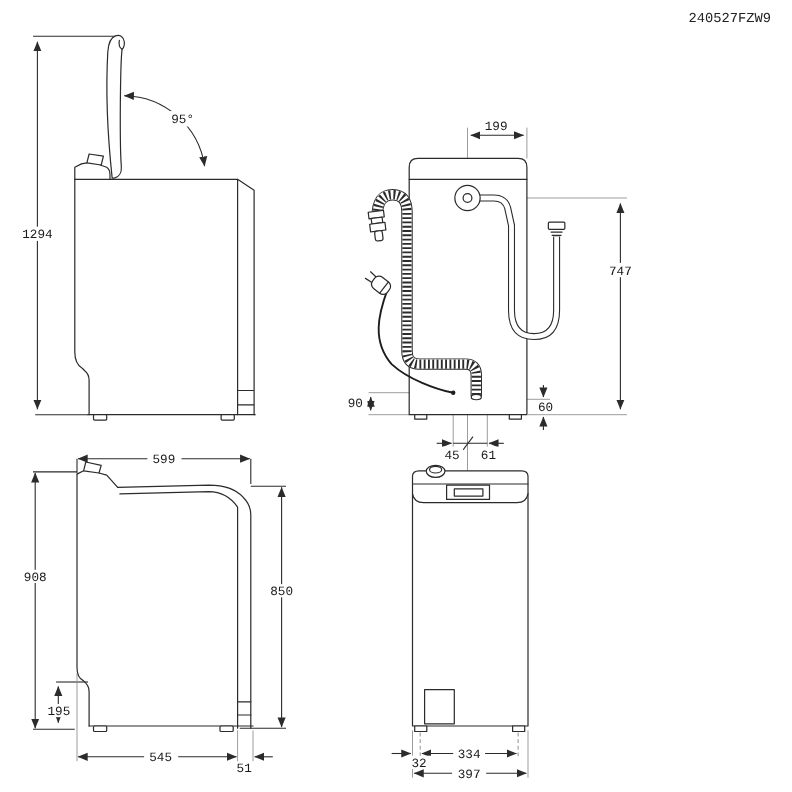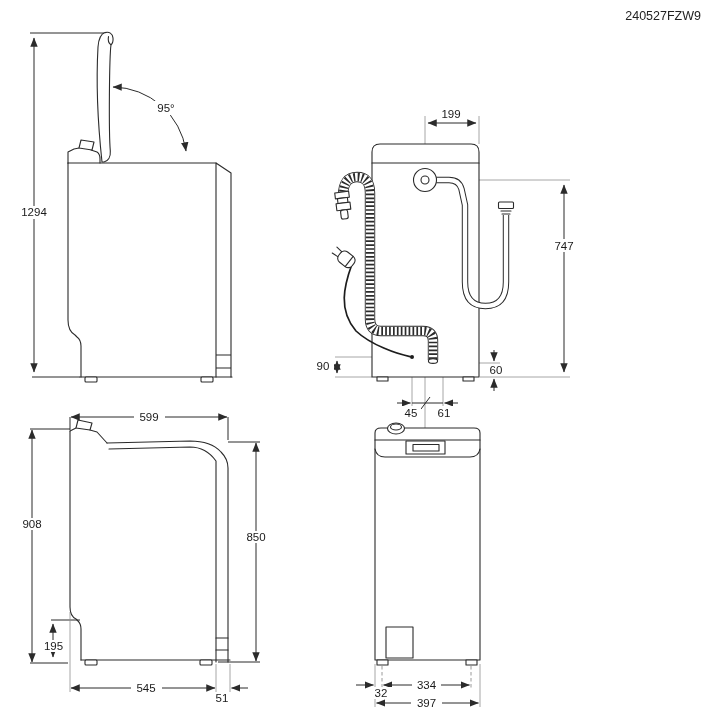--- a/index.html
+++ b/index.html
@@ -1,17 +1,17 @@
 <!DOCTYPE html>
 <html><head>
 <meta charset="utf-8">
 <style>
   html,body{margin:0;padding:0;background:#ffffff;}
   .page{position:relative;width:720px;height:720px;background:#ffffff;overflow:hidden;
-        font-family:Liberation Sans, sans-serif;}
+        font-family:Liberation Mono, monospace;}
   svg{position:absolute;left:0;top:0;}
   .outline{fill:none;stroke:#2b2b2b;stroke-width:1.1;stroke-linejoin:round;stroke-linecap:round;}
   .outline-f{fill:#ffffff;stroke:#2b2b2b;stroke-width:1.1;stroke-linejoin:round;}
   .dim{fill:none;stroke:#2b2b2b;stroke-width:1;}
   .ref{fill:none;stroke:#8f8f8f;stroke-width:0.8;}
   .dash{fill:none;stroke:#8f8f8f;stroke-width:0.9;stroke-dasharray:3.5 2.5;}
   .lbl{font-size:11.5px;fill:#1a1a1a;}
   .lblbg{fill:#ffffff;}
   .title{font-size:12.5px;fill:#222222;}
   .cable{fill:none;stroke:#1d1d1d;stroke-width:1.7;stroke-linecap:round;}

